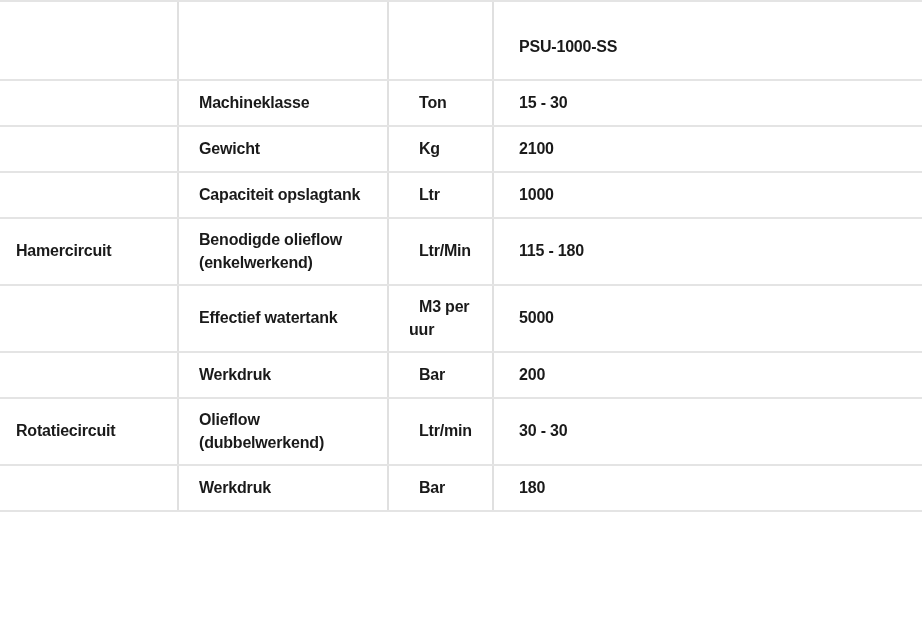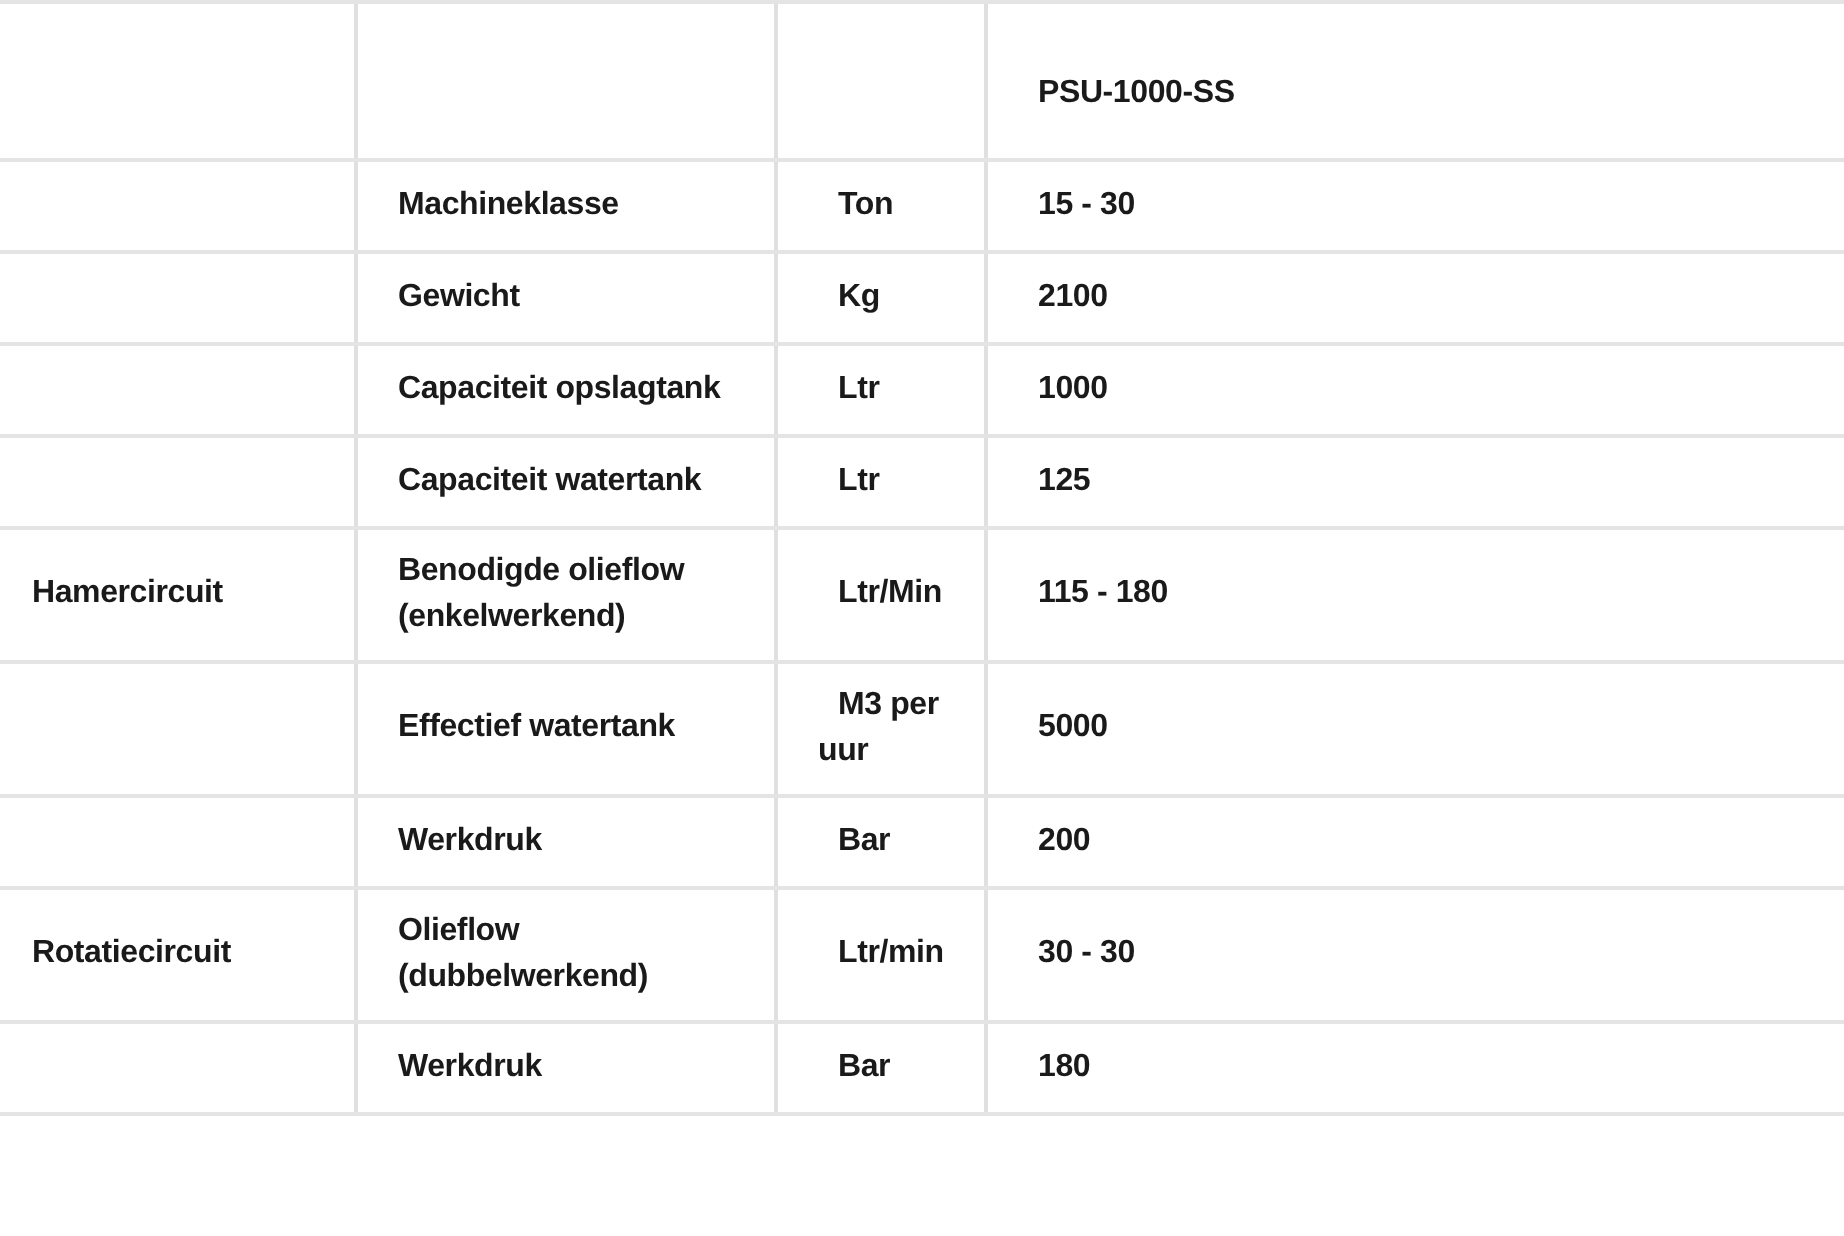--- a/index.html
+++ b/index.html
@@ -89,26 +89,20 @@
     <td class="cell-value">2100</td>
   </tr>
 
   <tr class="row-normal">
     <td class="cell-category"></td>
     <td class="cell-parameter">Capaciteit opslagtank</td>
     <td class="cell-unit">Ltr</td>
     <td class="cell-value">1000</td>
   </tr>
 
-  <tr class="row-normal">
-    <td class="cell-category"></td>
-    <td class="cell-parameter">Capaciteit watertank</td>
-    <td class="cell-unit">Ltr</td>
-    <td class="cell-value">125</td>
-  </tr>
 
   <tr class="row-tall">
     <td class="cell-category">Hamercircuit</td>
     <td class="cell-parameter">Benodigde olieflow
 (enkelwerkend)</td>
     <td class="cell-unit">Ltr/Min</td>
     <td class="cell-value">115 - 180</td>
   </tr>
 
 

